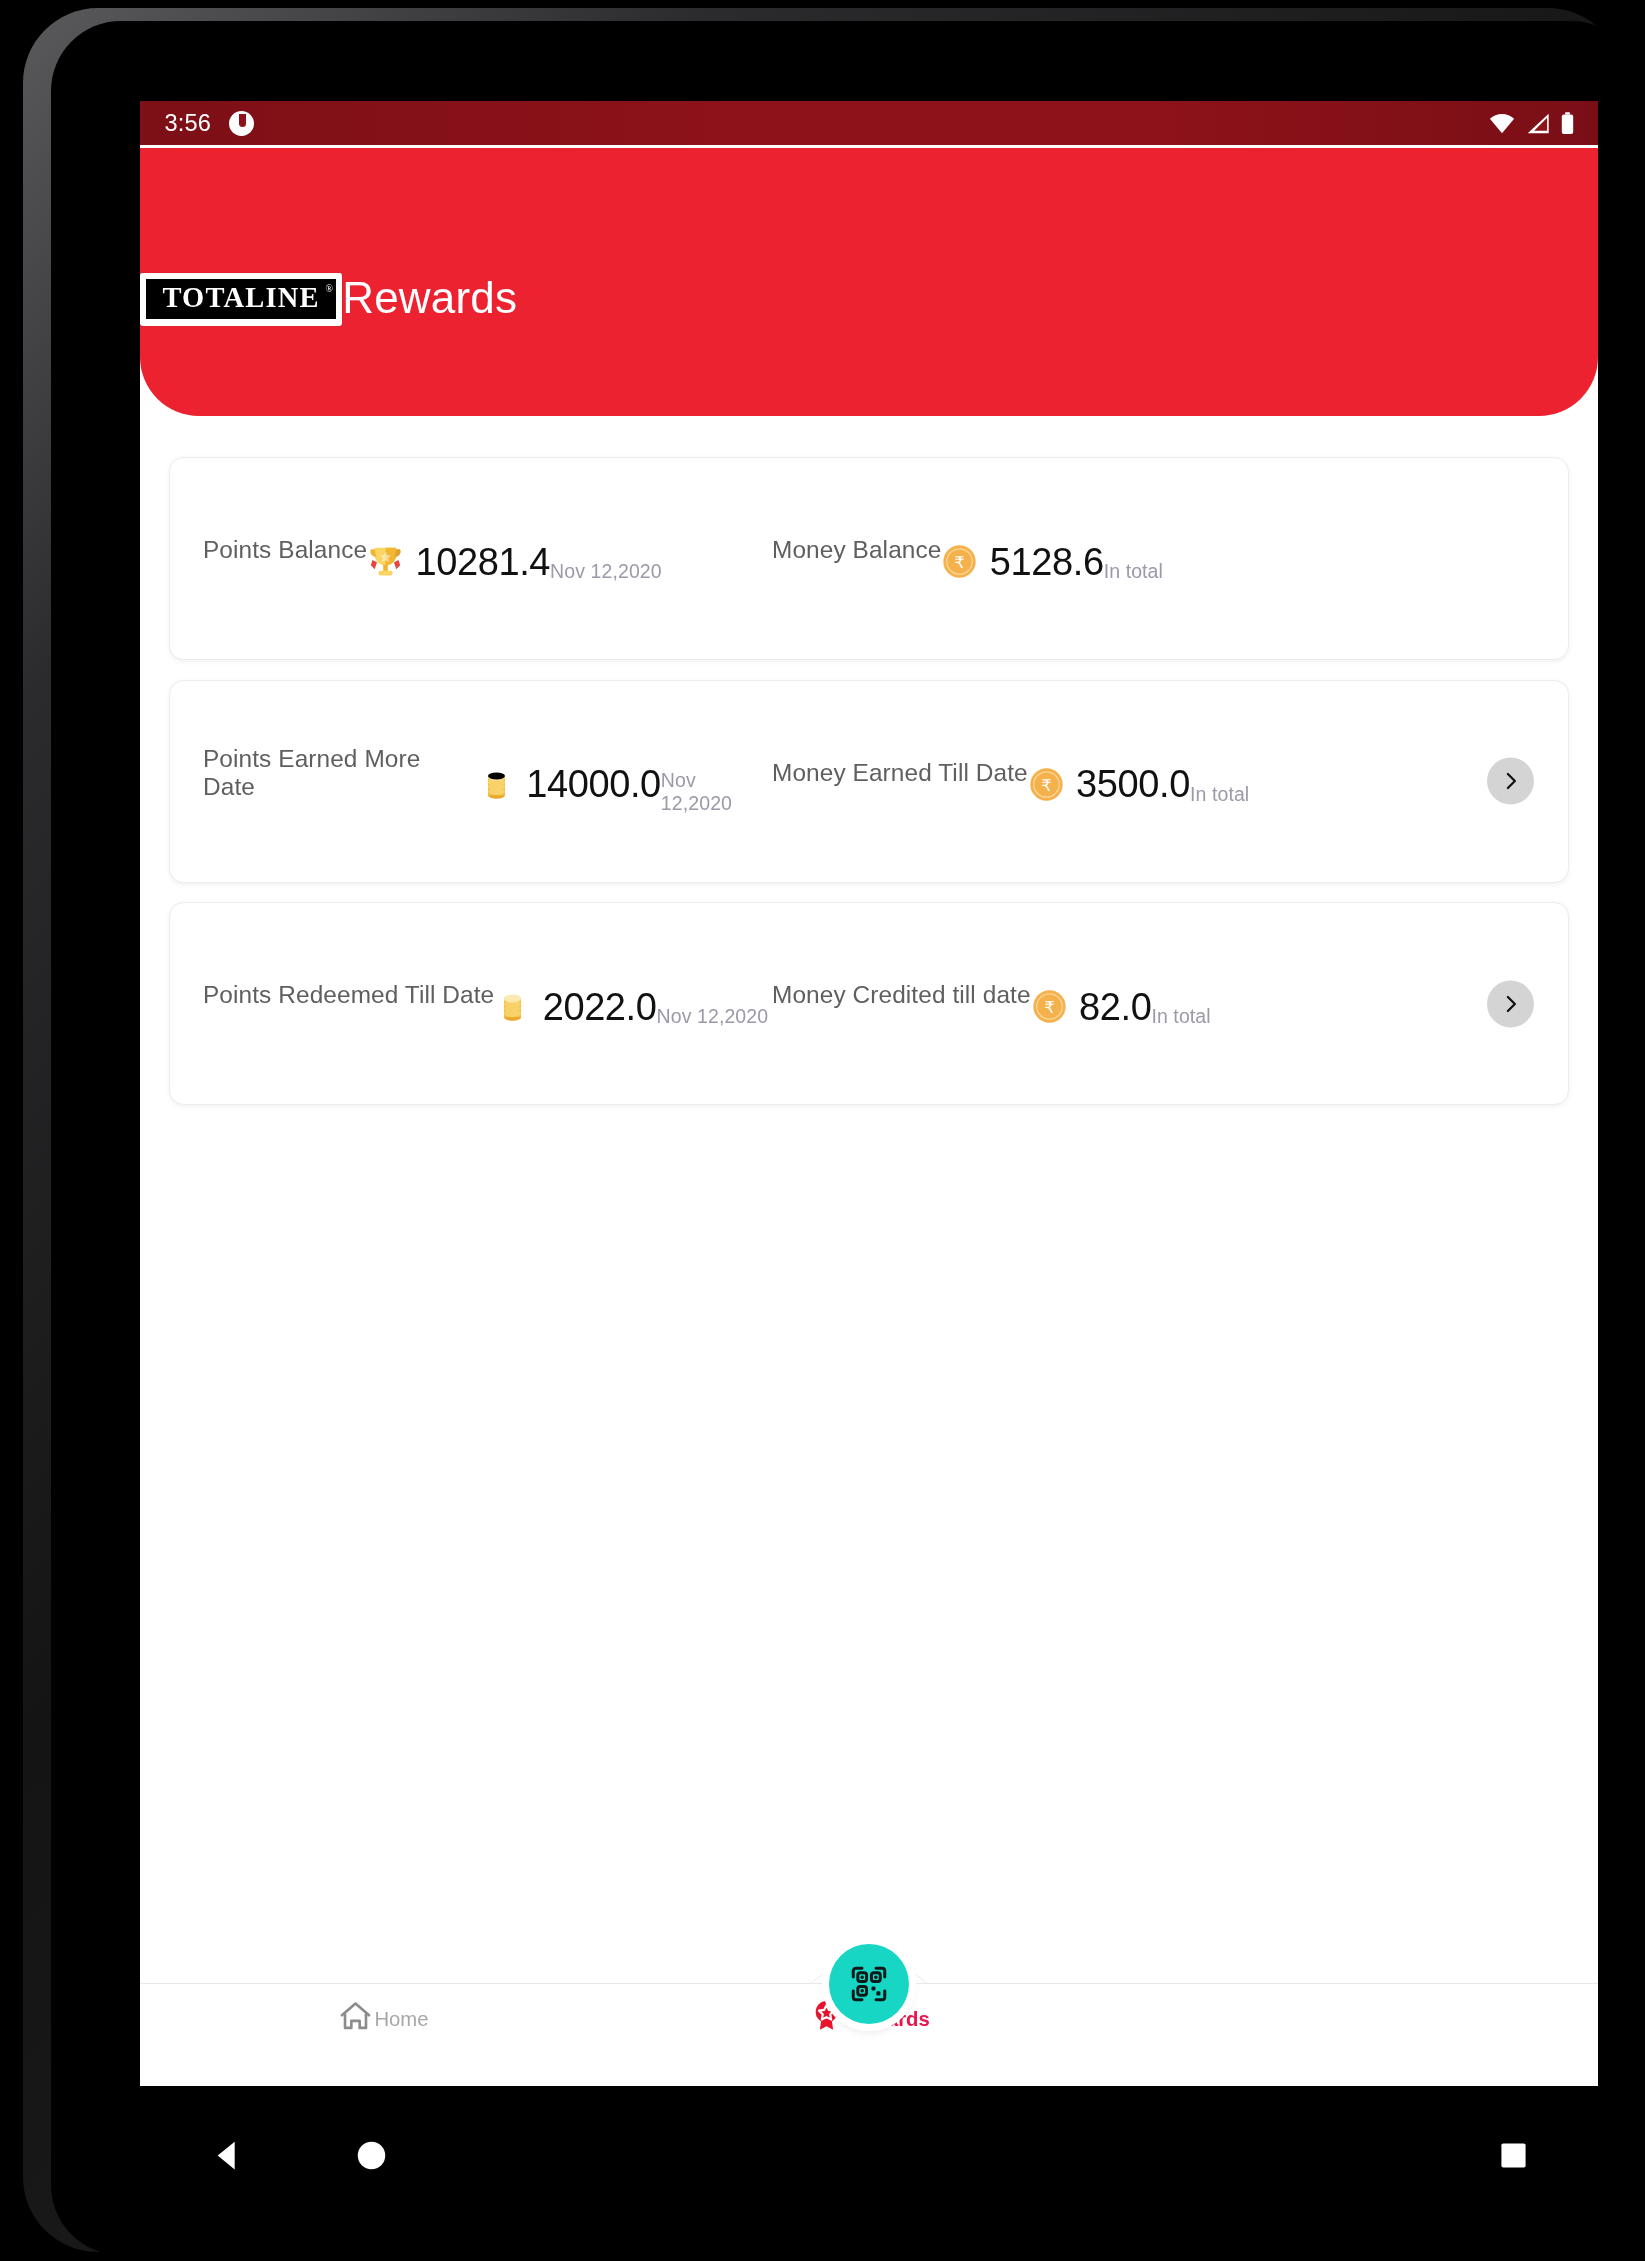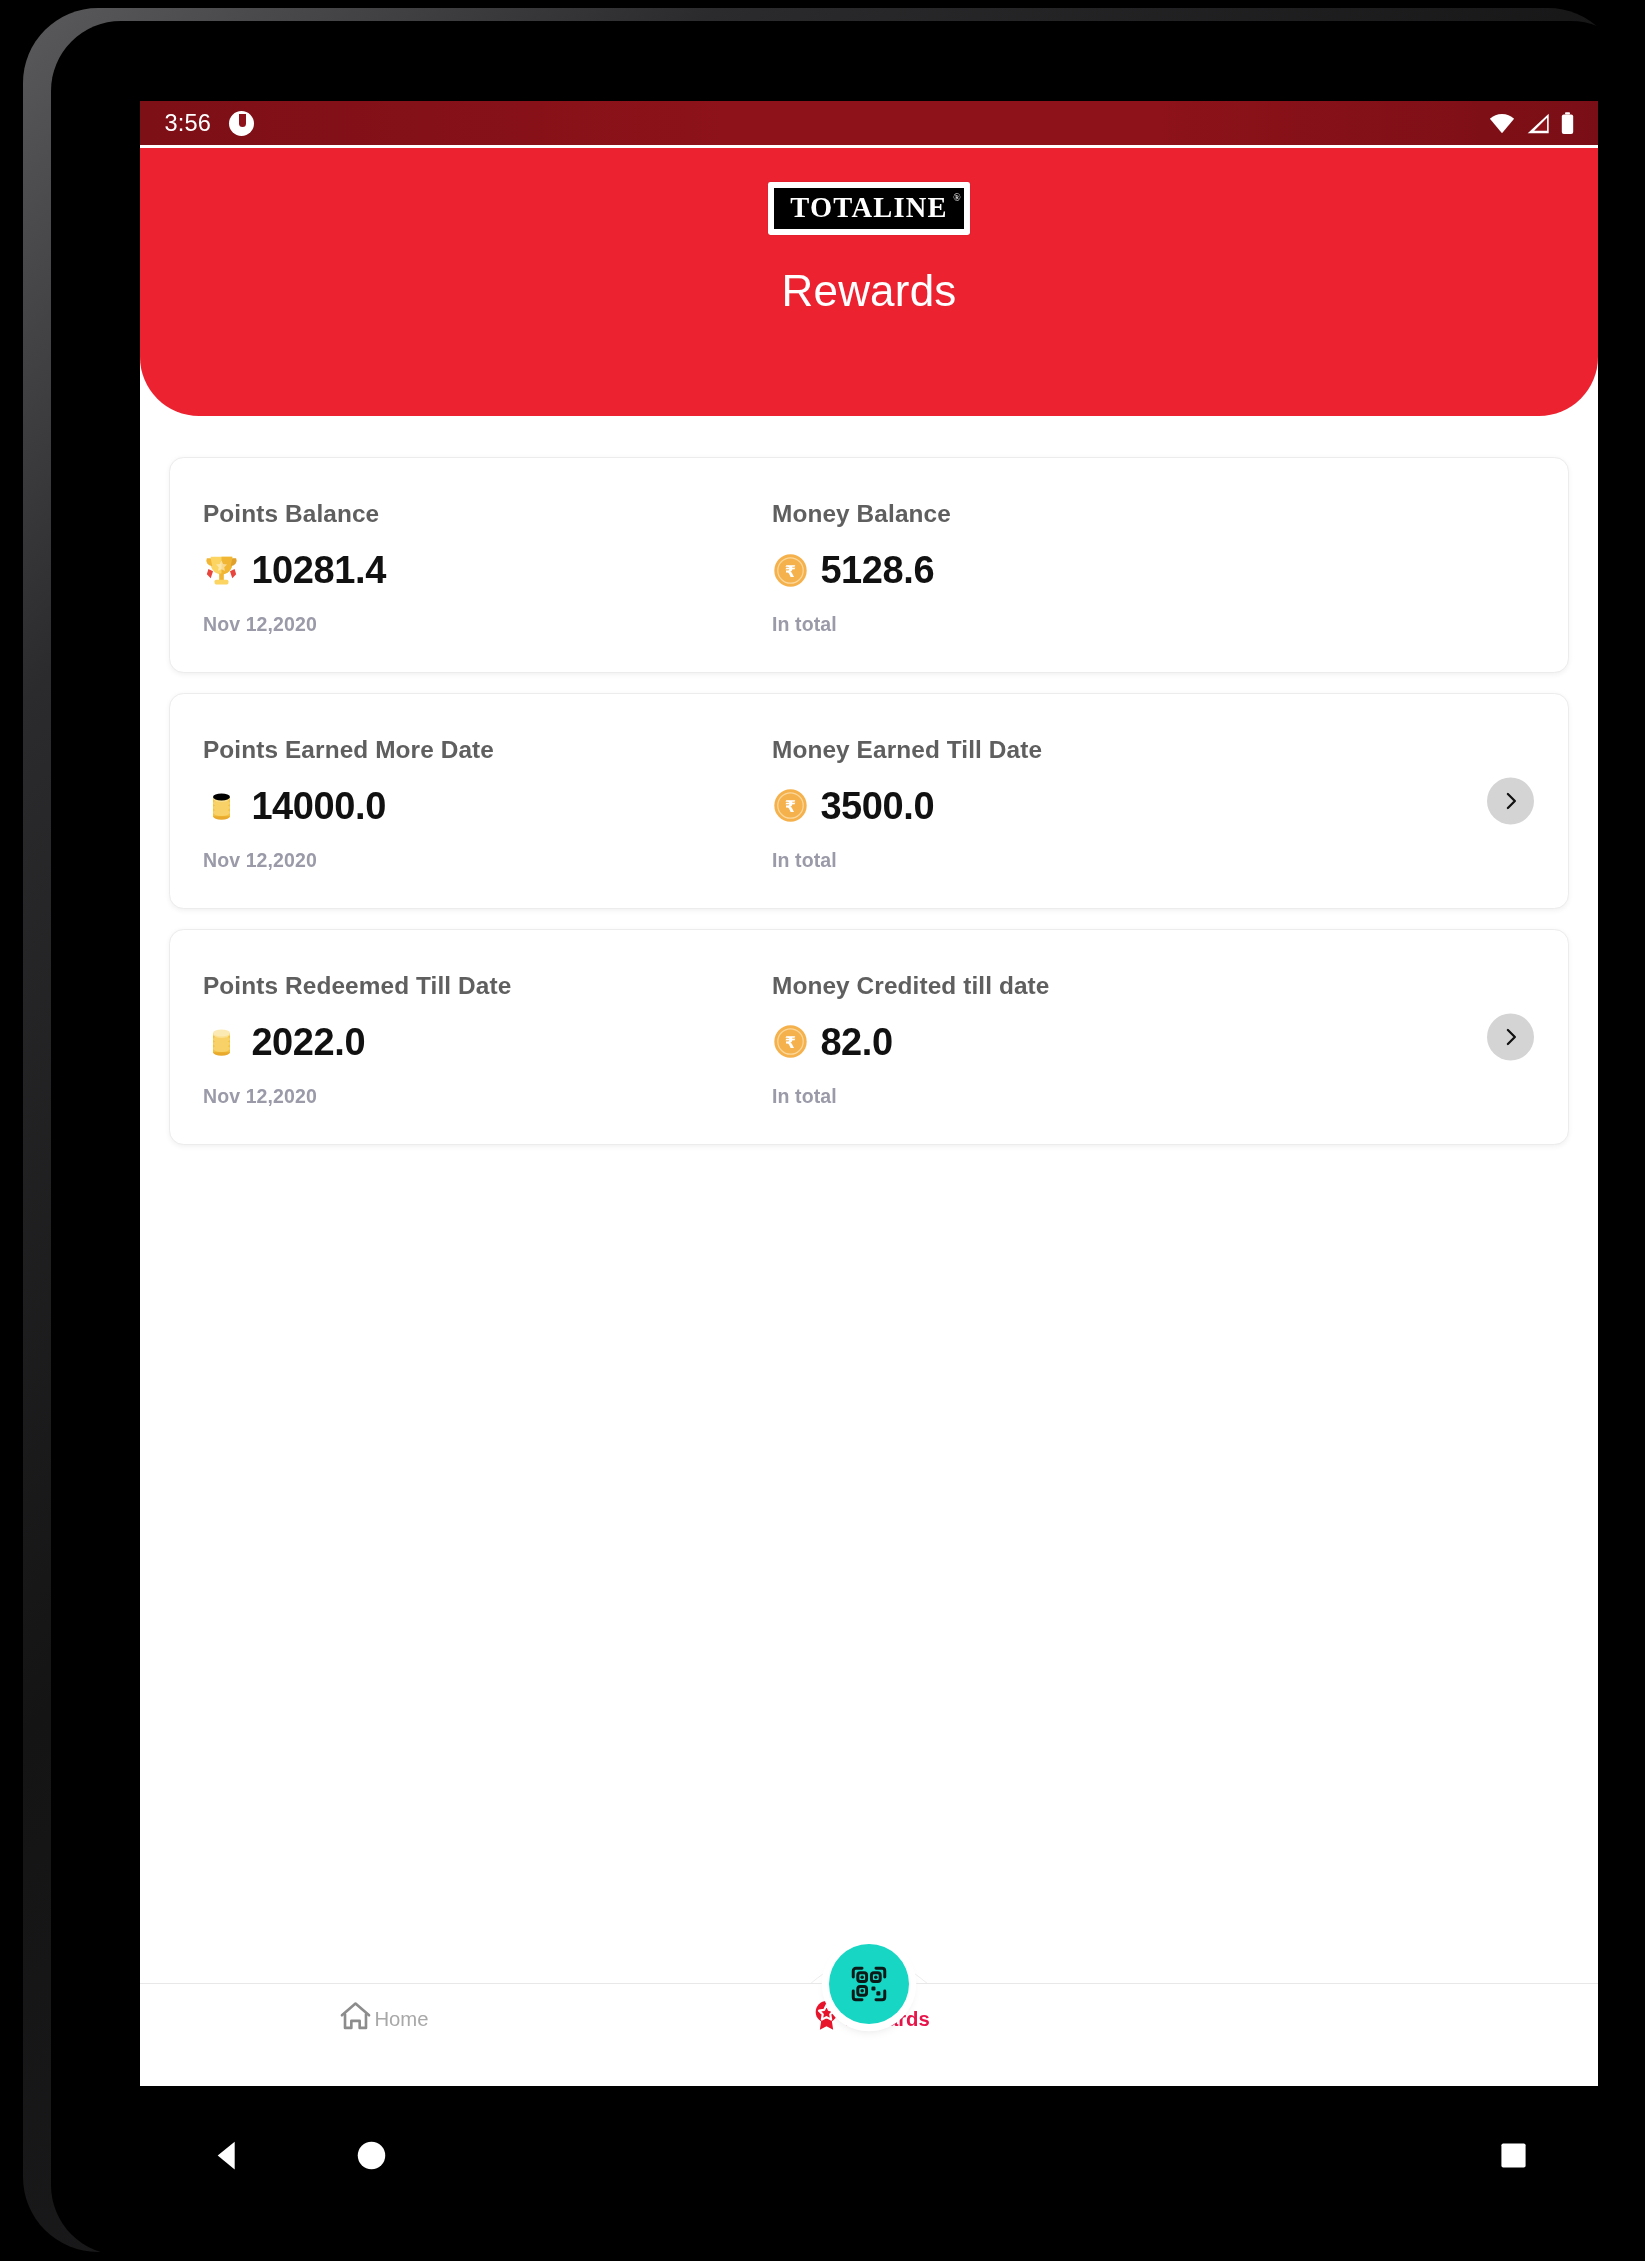--- a/index.html
+++ b/index.html
@@ -64,21 +64,21 @@
     margin-left: auto; display: flex; align-items: center; gap: 10.6px;
   }
   .sb-icon { display: block; }
   
   #app-header {
     position: absolute; left: 0; top: 47px;
     width: 100%; height: 268px;
     background: #ec2230;
     border-bottom-left-radius: 59px;
     border-bottom-right-radius: 59px;
-    display: flex; flex-direction: column; align-items: center;
+    display: flex; flex-direction: row; align-items: center;
   }
   #brand-logo {
     margin-top: 34px;
     background: #ffffff;
     padding: 4.1px;
     border-radius: 2.4px;
     box-shadow: 0 0 0 0.8px rgba(0,0,0,.05);
   }
   #brand-logo-inner {
     background: #000;
@@ -121,21 +121,21 @@
     box-shadow: 0 1.6px 4.9px rgba(0,0,0,.055);
     margin-bottom: 19.5px;
     padding: 42px 33px 36px 33px;
     display: flex;
     align-items: center;
     position: relative;
     min-height: 203px;
   }
   .card-col {
     flex: 0 0 569px;
-    display: flex; flex-direction: column; font-weight: bold;
+    display: flex; flex-direction: row;
   }
   .card-col.right { flex: 1 1 auto; }
   .stat-label {
     font-size: 24.4px; color: #5f5f5f;
     letter-spacing: 0.1px;
     margin-bottom: 23px;
   }
   .stat-value-row { display: flex; align-items: center; gap: 11.4px; }
   .stat-value {
     font-size: 38px; color: #111; letter-spacing: -0.4px;

